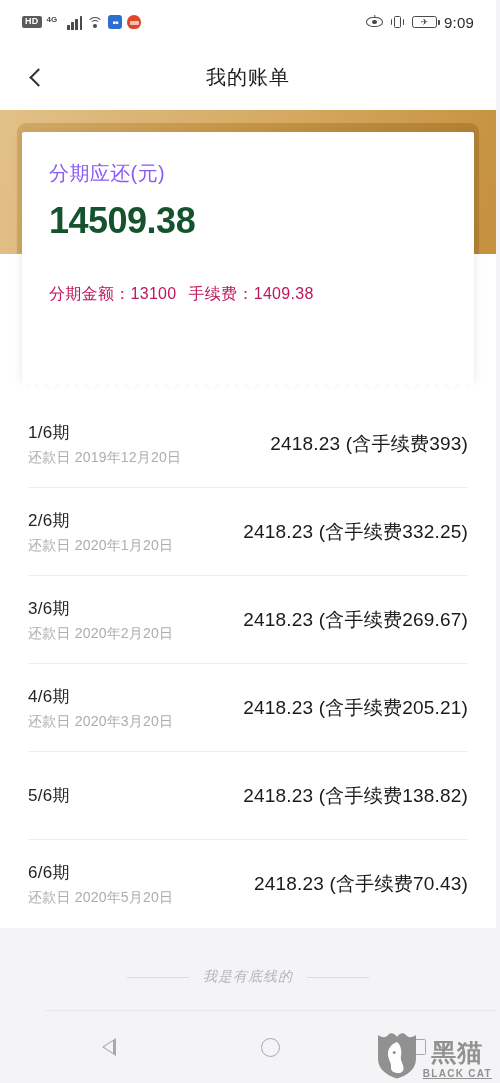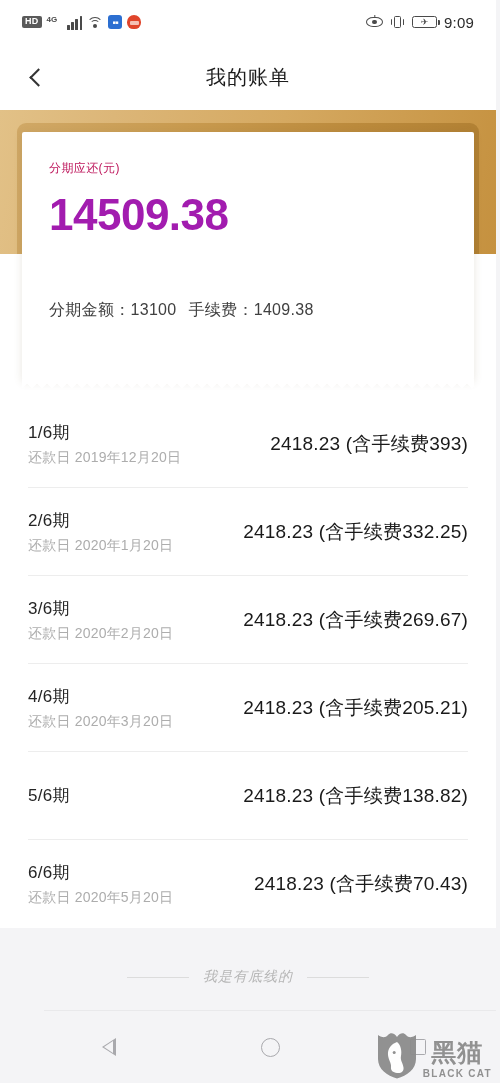--- a/index.html
+++ b/index.html
@@ -108,26 +108,26 @@
     background:linear-gradient(100deg,#d0a866 0%,#c89a4f 35%,#bb8a3c 70%,#b07f32 100%);
     border-radius:9px 9px 0 0;
   }
   .card{
     position:absolute; left:22px; right:22px; top:22px;
     background:#ffffff; border-radius:2px;
     box-shadow:0 2px 9px rgba(120,100,60,0.16);
     padding:28px 27px 0 27px;
     height:248px;
   }
-  .card-label{ font-size:12px; color:#be185d; letter-spacing:0.4px; }
+  .card-label{ font-size:20px; color:#8b5cf6; letter-spacing:0.4px; }
   .card-amount{
-    font-size:44px; font-weight:bold; color:#a21caf;
+    font-size:36px; font-weight:bold; color:#14532d;
     letter-spacing:-0.5px; margin-top:16px; line-height:1;
   }
-  .card-meta{ margin-top:63px; font-size:16px; color:#404040; letter-spacing:0.3px; }
+  .card-meta{ margin-top:45px; font-size:16px; color:#be185d; letter-spacing:0.3px; }
   .card-meta .gap{ display:inline-block; width:12px; }
   .zigzag{
     position:absolute; left:0; right:0; bottom:-9px; height:10px;
     background:
       linear-gradient(-45deg, transparent 50%, #ffffff 51%) 0 0/10px 10px repeat-x,
       linear-gradient(45deg, transparent 50%, #ffffff 51%) 0 0/10px 10px repeat-x;
   }
 
   
   .list{ background:#ffffff; padding:0 28px; }
@@ -178,21 +178,21 @@
   .sq{ width:16px; height:16px; border:1.7px solid #a9a9ad; border-radius:1.5px; }
 
   
   .watermark{
     position:absolute; right:4px; bottom:4px;
     display:flex; align-items:flex-end; gap:5px; opacity:0.96;
   }
   .wm-shield{ width:42px; height:48px; }
   .wm-txt{ display:flex; flex-direction:column; align-items:center; }
   .wm-cn{ font-size:25px; font-weight:bold; color:#8d8d8d; letter-spacing:1px; line-height:1; }
-  .wm-en{ font-size:10px; font-weight:bold; color:#8d8d8d; letter-spacing:1.3px; margin-top:3px; }
+  .wm-en{ font-size:10px; font-weight:bold; color:#8d8d8d; letter-spacing:1.3px; margin-top:3px;text-decoration:underline; }
 </style>
 </head>
 <body>
 
 <div id="app">
 
   <div class="statusbar">
     <div class="sb-left">
       <span class="hd-badge">HD</span>
       <span class="sig-wrap">

